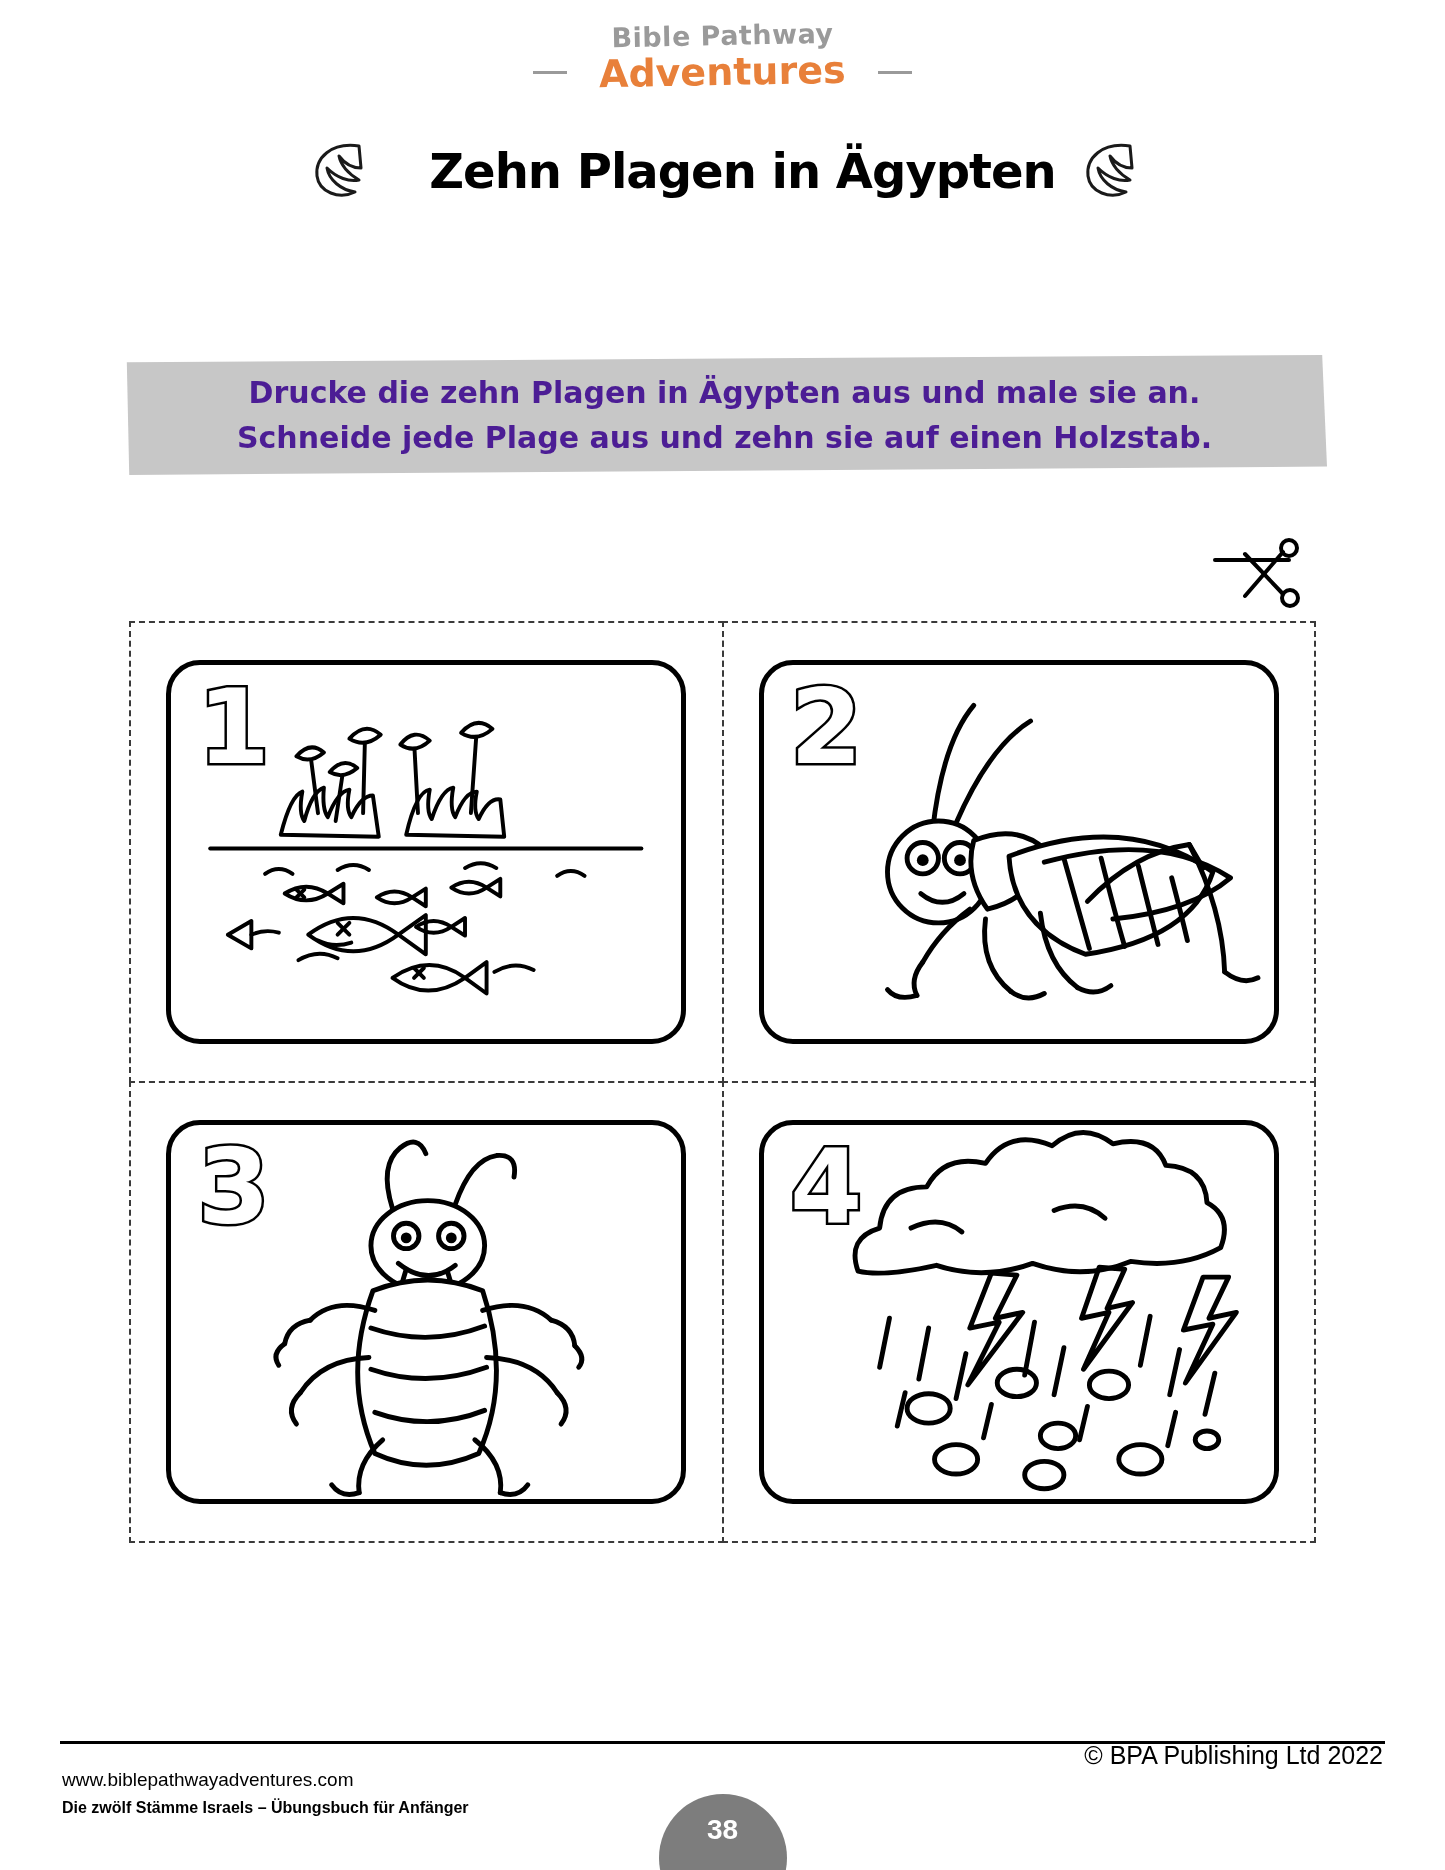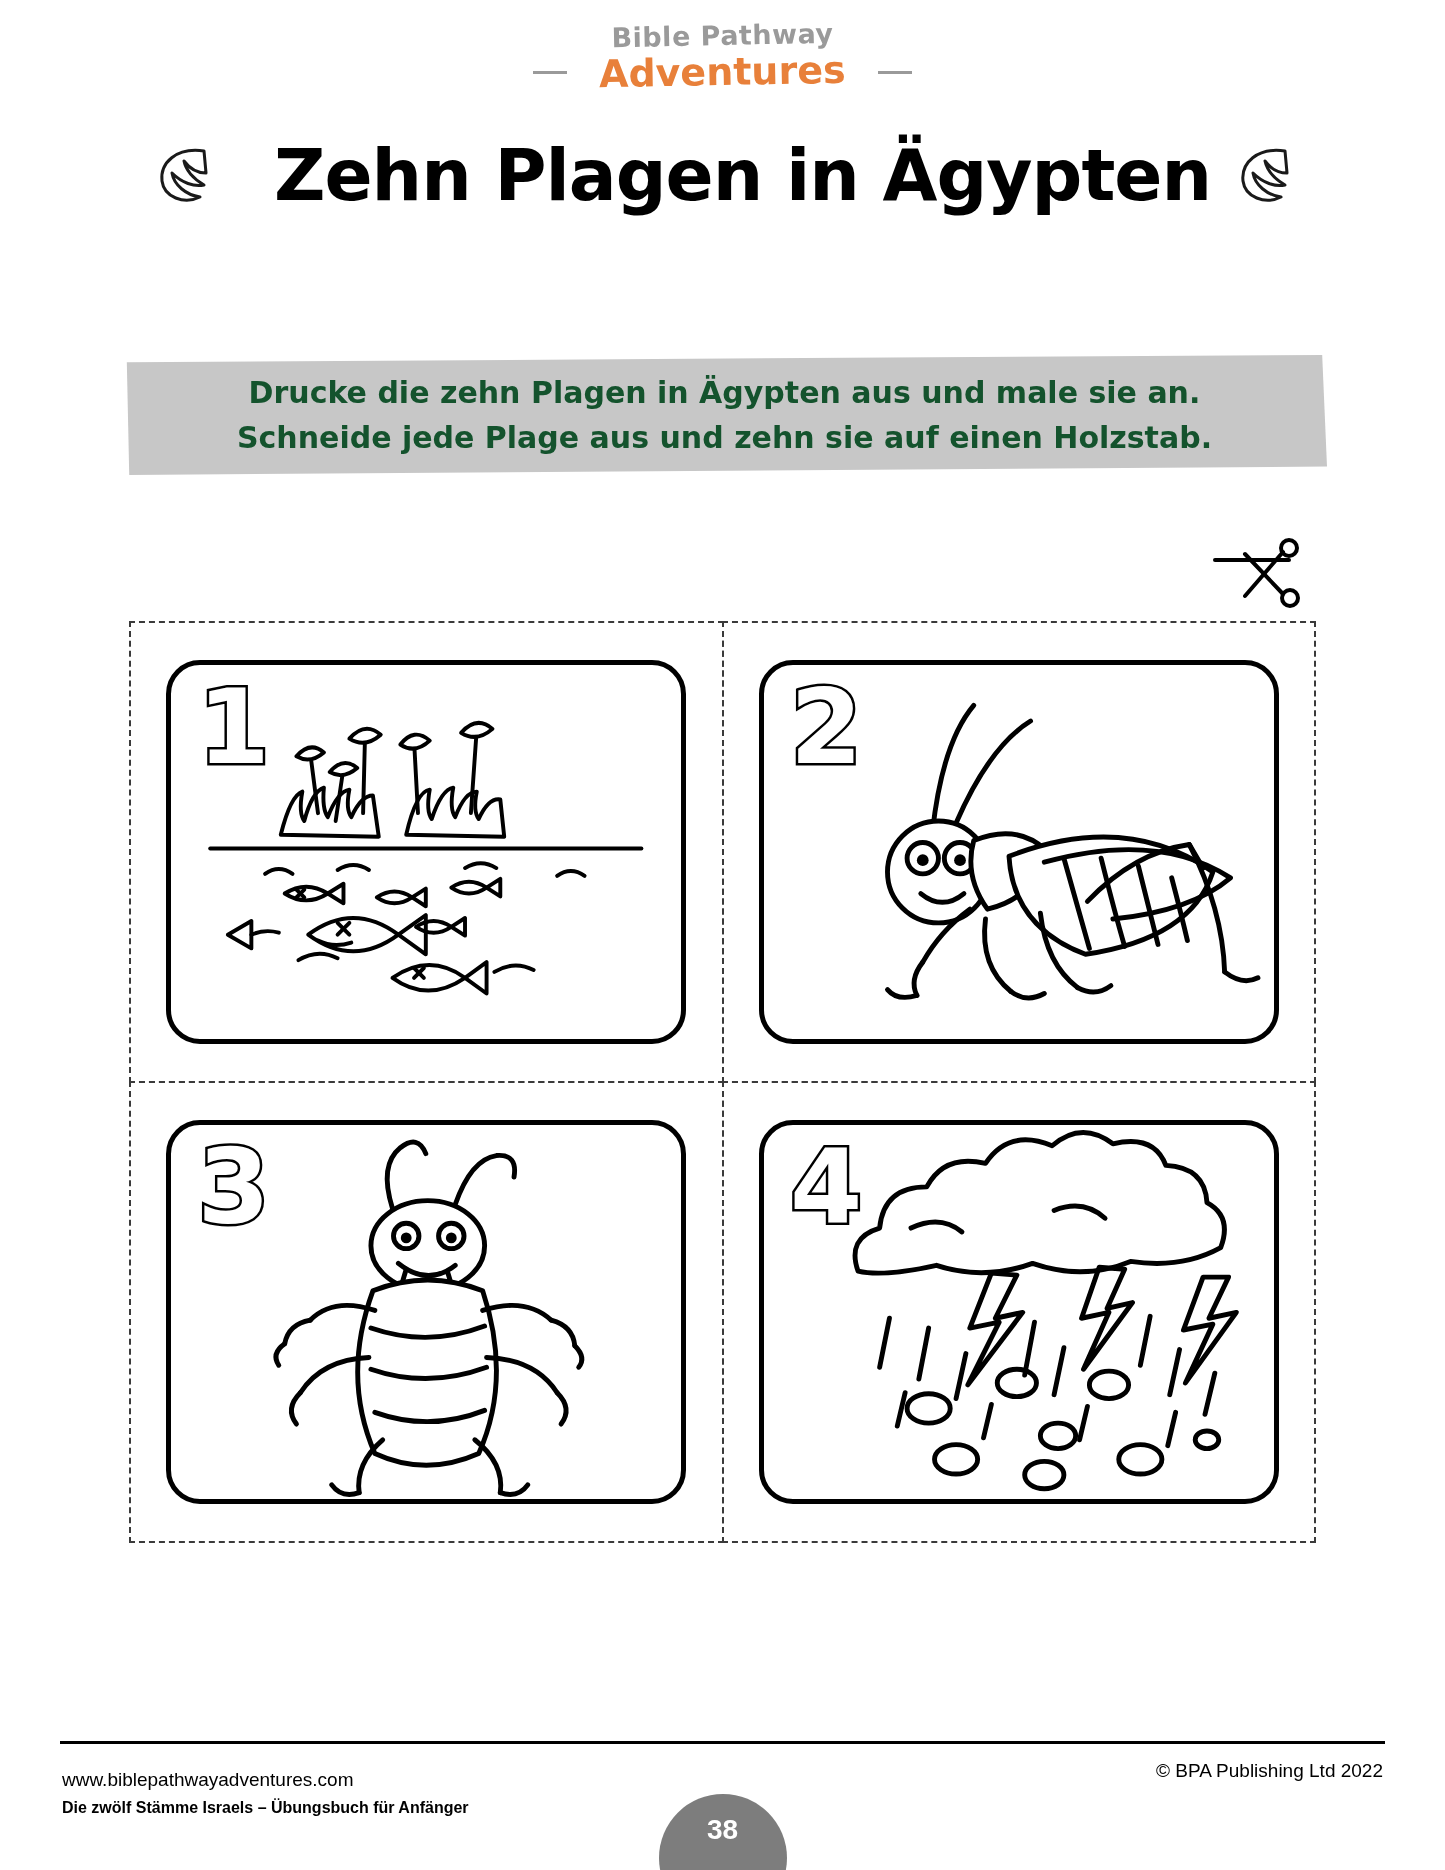--- a/index.html
+++ b/index.html
@@ -61,21 +61,21 @@
     top: 140px;
     left: 0;
     width: 100%;
     display: flex;
     align-items: center;
     justify-content: center;
     gap: 26px;
   }
   .title-text {
     font-family: "DejaVu Sans", sans-serif;
-    font-size: 71px;
+    font-size: 48px;
     font-weight: bold;
     letter-spacing: -1px;
     line-height: 1;
     white-space: nowrap;
     margin-left: 40px;
   }
   .leaf-icon {
     width: 52px;
     height: 62px;
     flex: 0 0 auto;
@@ -92,21 +92,21 @@
     clip-path: polygon(0.4% 6%, 99.6% 0%, 100% 93%, 0.6% 100%);
     display: flex;
     flex-direction: column;
     align-items: center;
     justify-content: center;
   }
   .banner-line {
     font-family: "DejaVu Sans", sans-serif;
     font-size: 30px;
     font-weight: bold;
-    color: #14532d;
+    color: #4c1d95;
     line-height: 1.5;
     white-space: nowrap;
   }
 
   
   .grid-wrap {
     position: absolute;
     top: 622px;
     left: 130px;
     width: 1185px;
@@ -184,22 +184,22 @@
     left: 62px;
     bottom: 49px;
     font-size: 19px;
     line-height: 1.6;
   }
   .footer-left .url { display: block; }
   .footer-left .book { display: block; font-weight: bold; font-size: 16px; }
   .footer-right {
     position: absolute;
     right: 62px;
-    bottom: 88px;
-    font-size: 19px;
+    bottom: 100px;
+    font-size: 25px;
   }
   .page-bubble {
     position: absolute;
     left: 50%;
     transform: translateX(-50%);
     bottom: -52px;
     width: 128px;
     height: 128px;
     border-radius: 50%;
     background: #7d7d7d;

